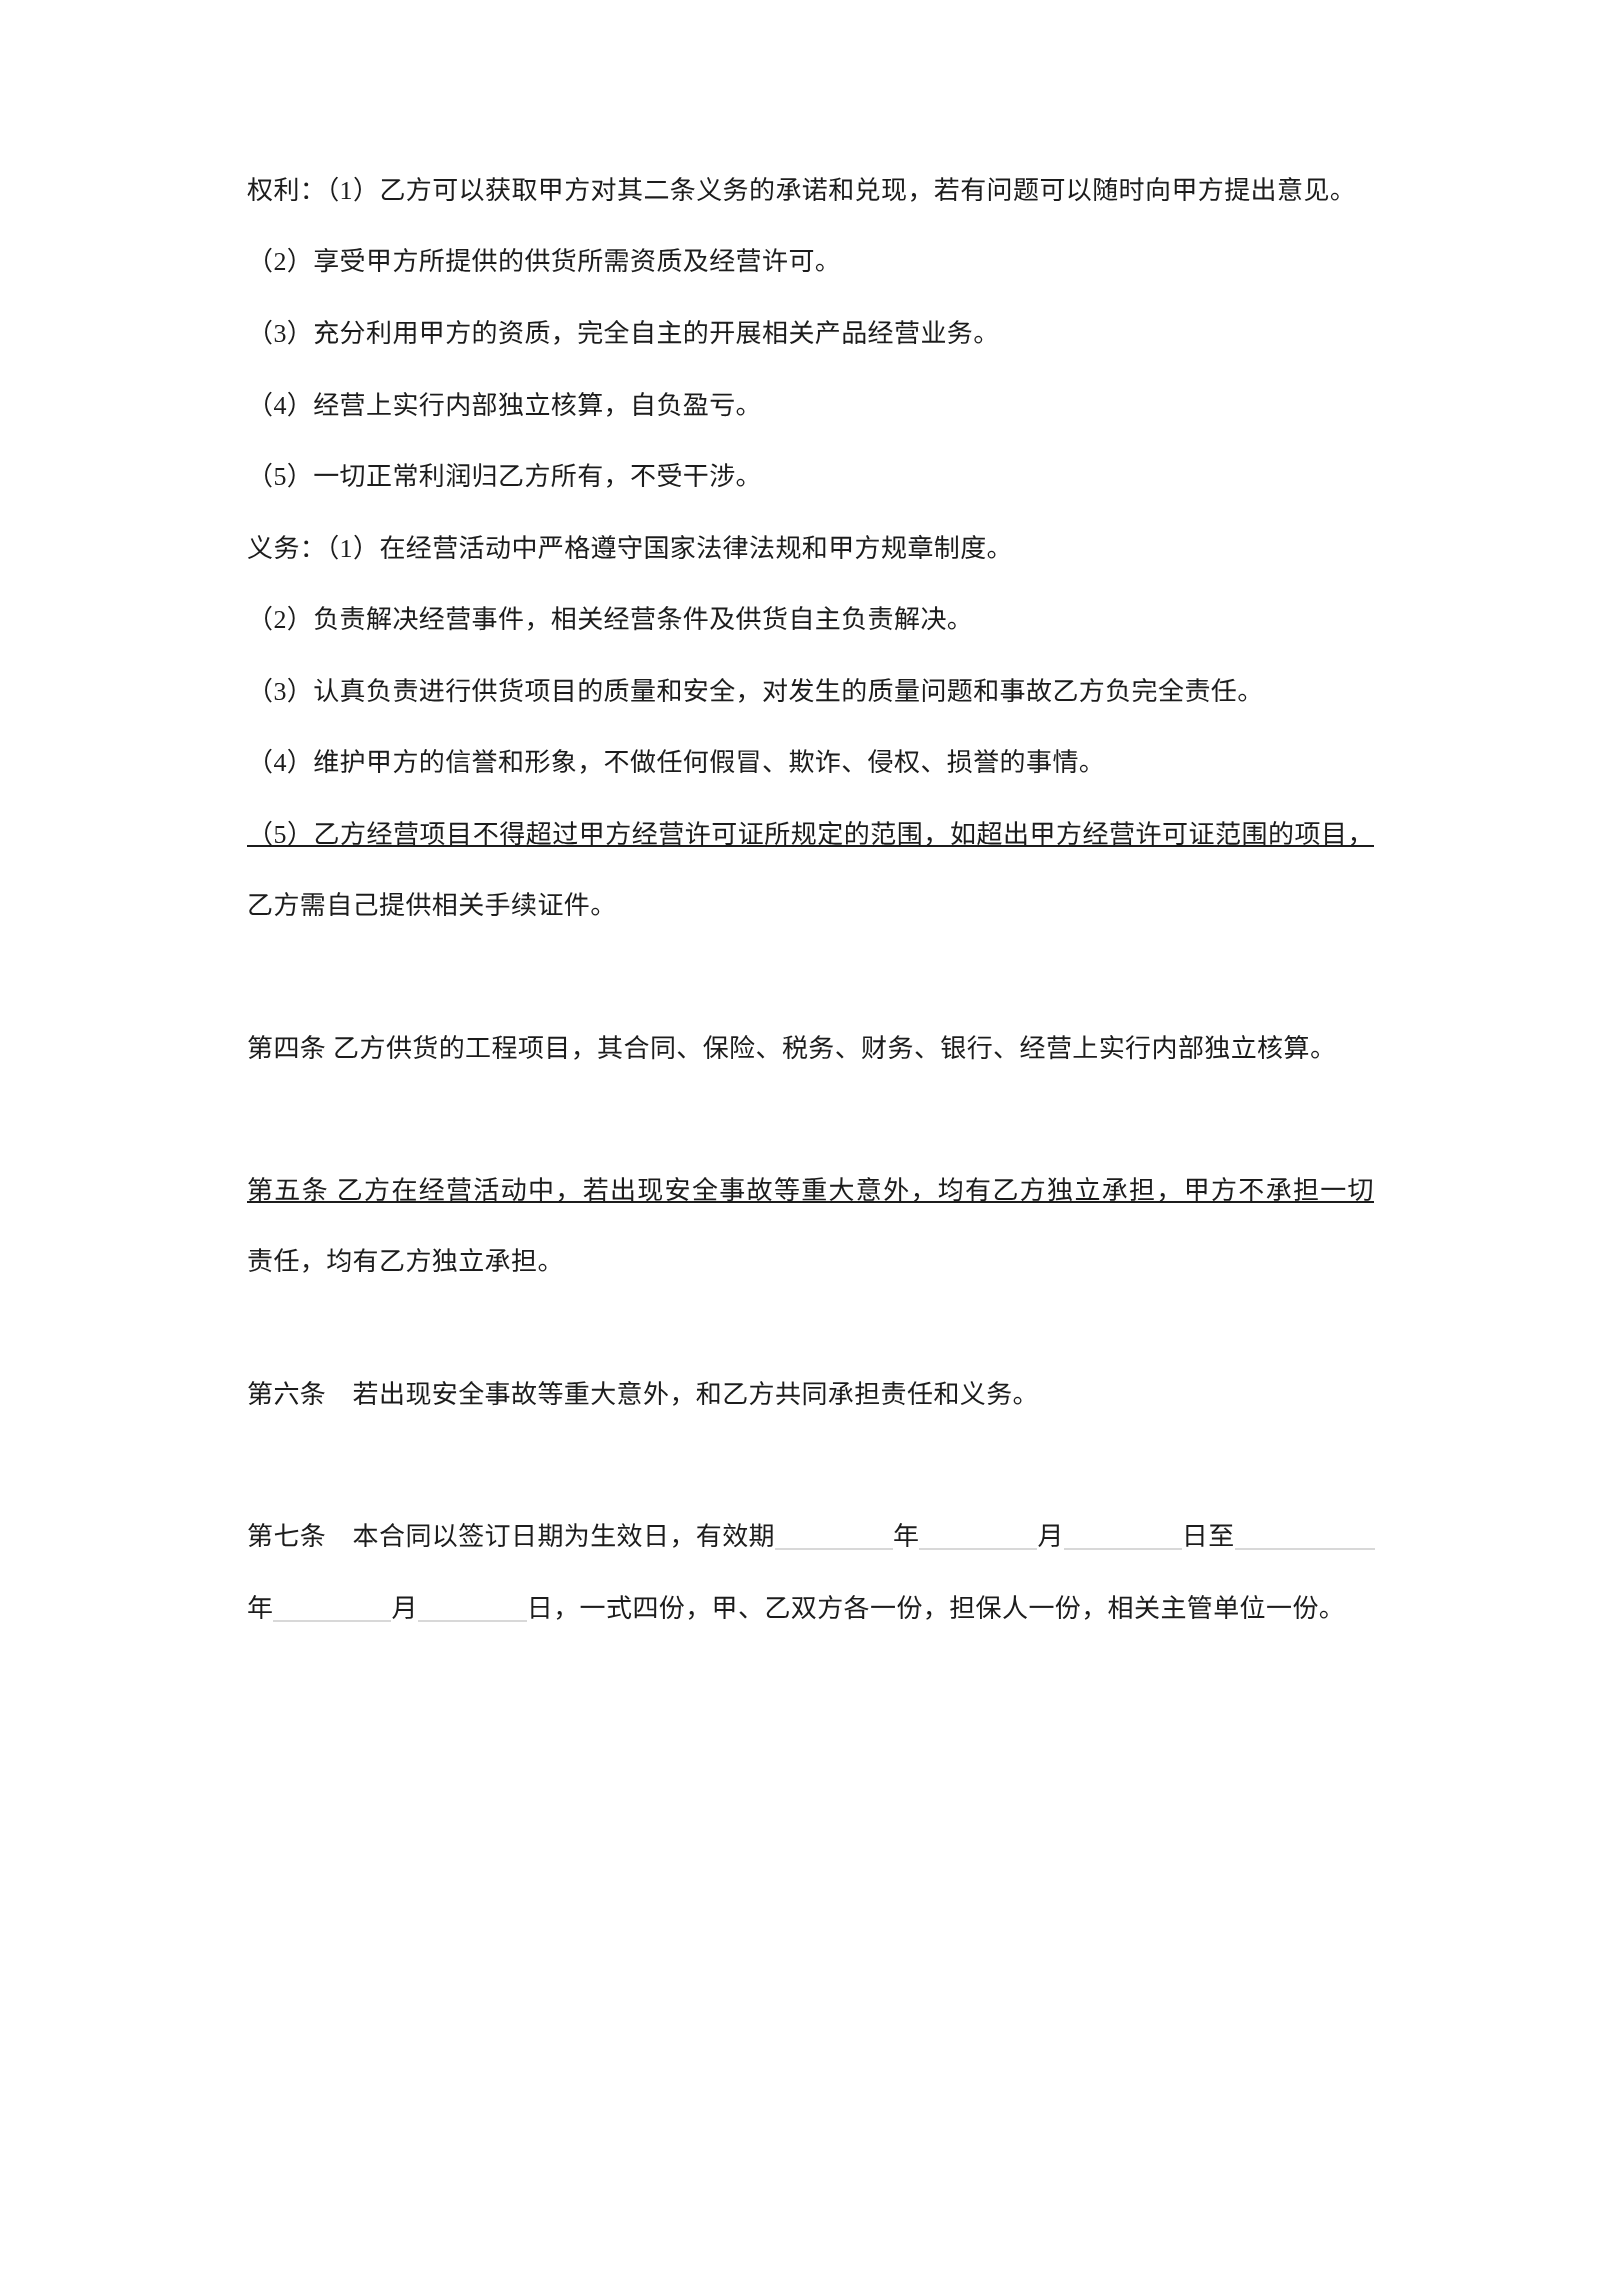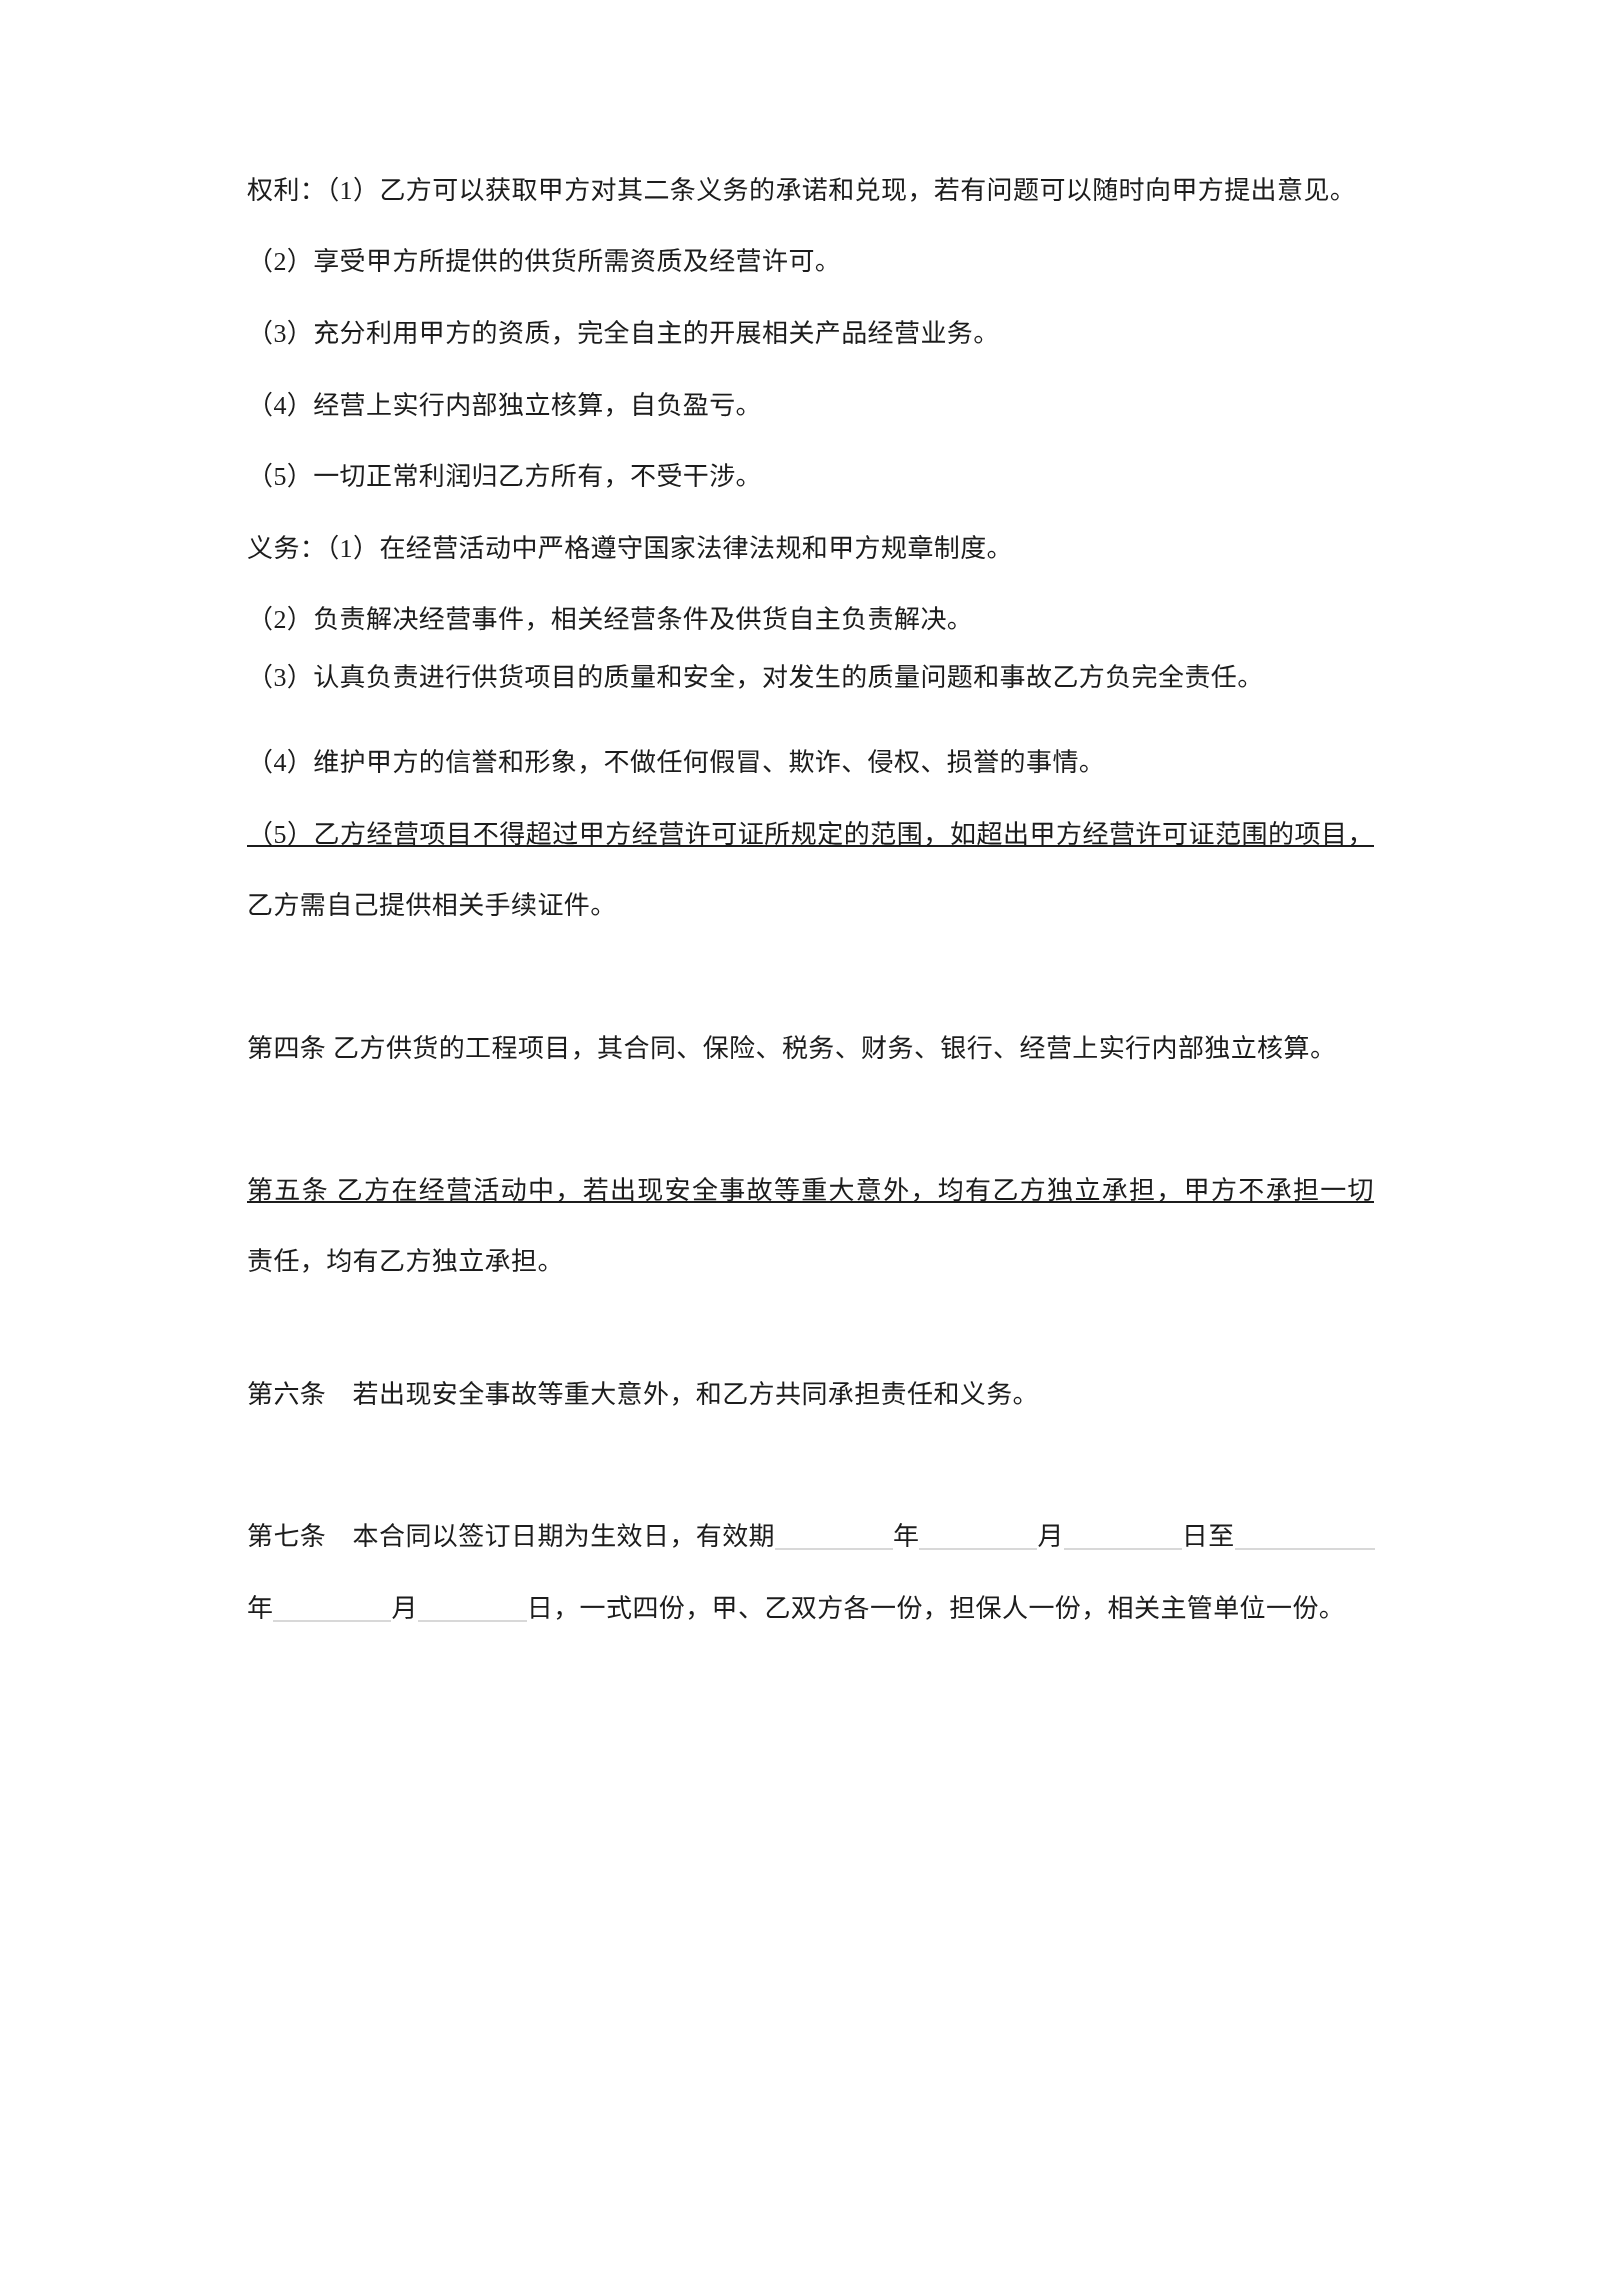--- a/index.html
+++ b/index.html
@@ -60,21 +60,21 @@
 <div class="page">
 
   <div class="line" style="top:172px">权利：（1）乙方可以获取甲方对其二条义务的承诺和兑现，若有问题可以随时向甲方提出意见。</div>
   <div class="line" style="top:243px">（2）享受甲方所提供的供货所需资质及经营许可。</div>
   <div class="line" style="top:315px">（3）充分利用甲方的资质，完全自主的开展相关产品经营业务。</div>
   <div class="line" style="top:387px">（4）经营上实行内部独立核算，自负盈亏。</div>
   <div class="line" style="top:458px">（5）一切正常利润归乙方所有，不受干涉。</div>
 
   <div class="line" style="top:530px">义务：（1）在经营活动中严格遵守国家法律法规和甲方规章制度。</div>
   <div class="line" style="top:601px">（2）负责解决经营事件，相关经营条件及供货自主负责解决。</div>
-  <div class="line" style="top:659px">（3）认真负责进行供货项目的质量和安全，对发生的质量问题和事故乙方负完全责任。</div>
+  <div class="line" style="top:673px">（3）认真负责进行供货项目的质量和安全，对发生的质量问题和事故乙方负完全责任。</div>
   <div class="line" style="top:744px">（4）维护甲方的信誉和形象，不做任何假冒、欺诈、侵权、损誉的事情。</div>
   <div class="line justify-full" style="top:816px">（5）乙方经营项目不得超过甲方经营许可证所规定的范围，如超出甲方经营许可证范围的项目，</div>
   <div class="line" style="top:887px">乙方需自己提供相关手续证件。</div>
 
   <div class="line" style="top:1030px">第四条 乙方供货的工程项目，其合同、保险、税务、财务、银行、经营上实行内部独立核算。</div>
 
   <div class="line justify-full" style="top:1172px">第五条 乙方在经营活动中，若出现安全事故等重大意外，均有乙方独立承担，甲方不承担一切</div>
   <div class="line" style="top:1243px">责任，均有乙方独立承担。</div>
 
   <div class="line" style="top:1376px">第六条　若出现安全事故等重大意外，和乙方共同承担责任和义务。</div>

